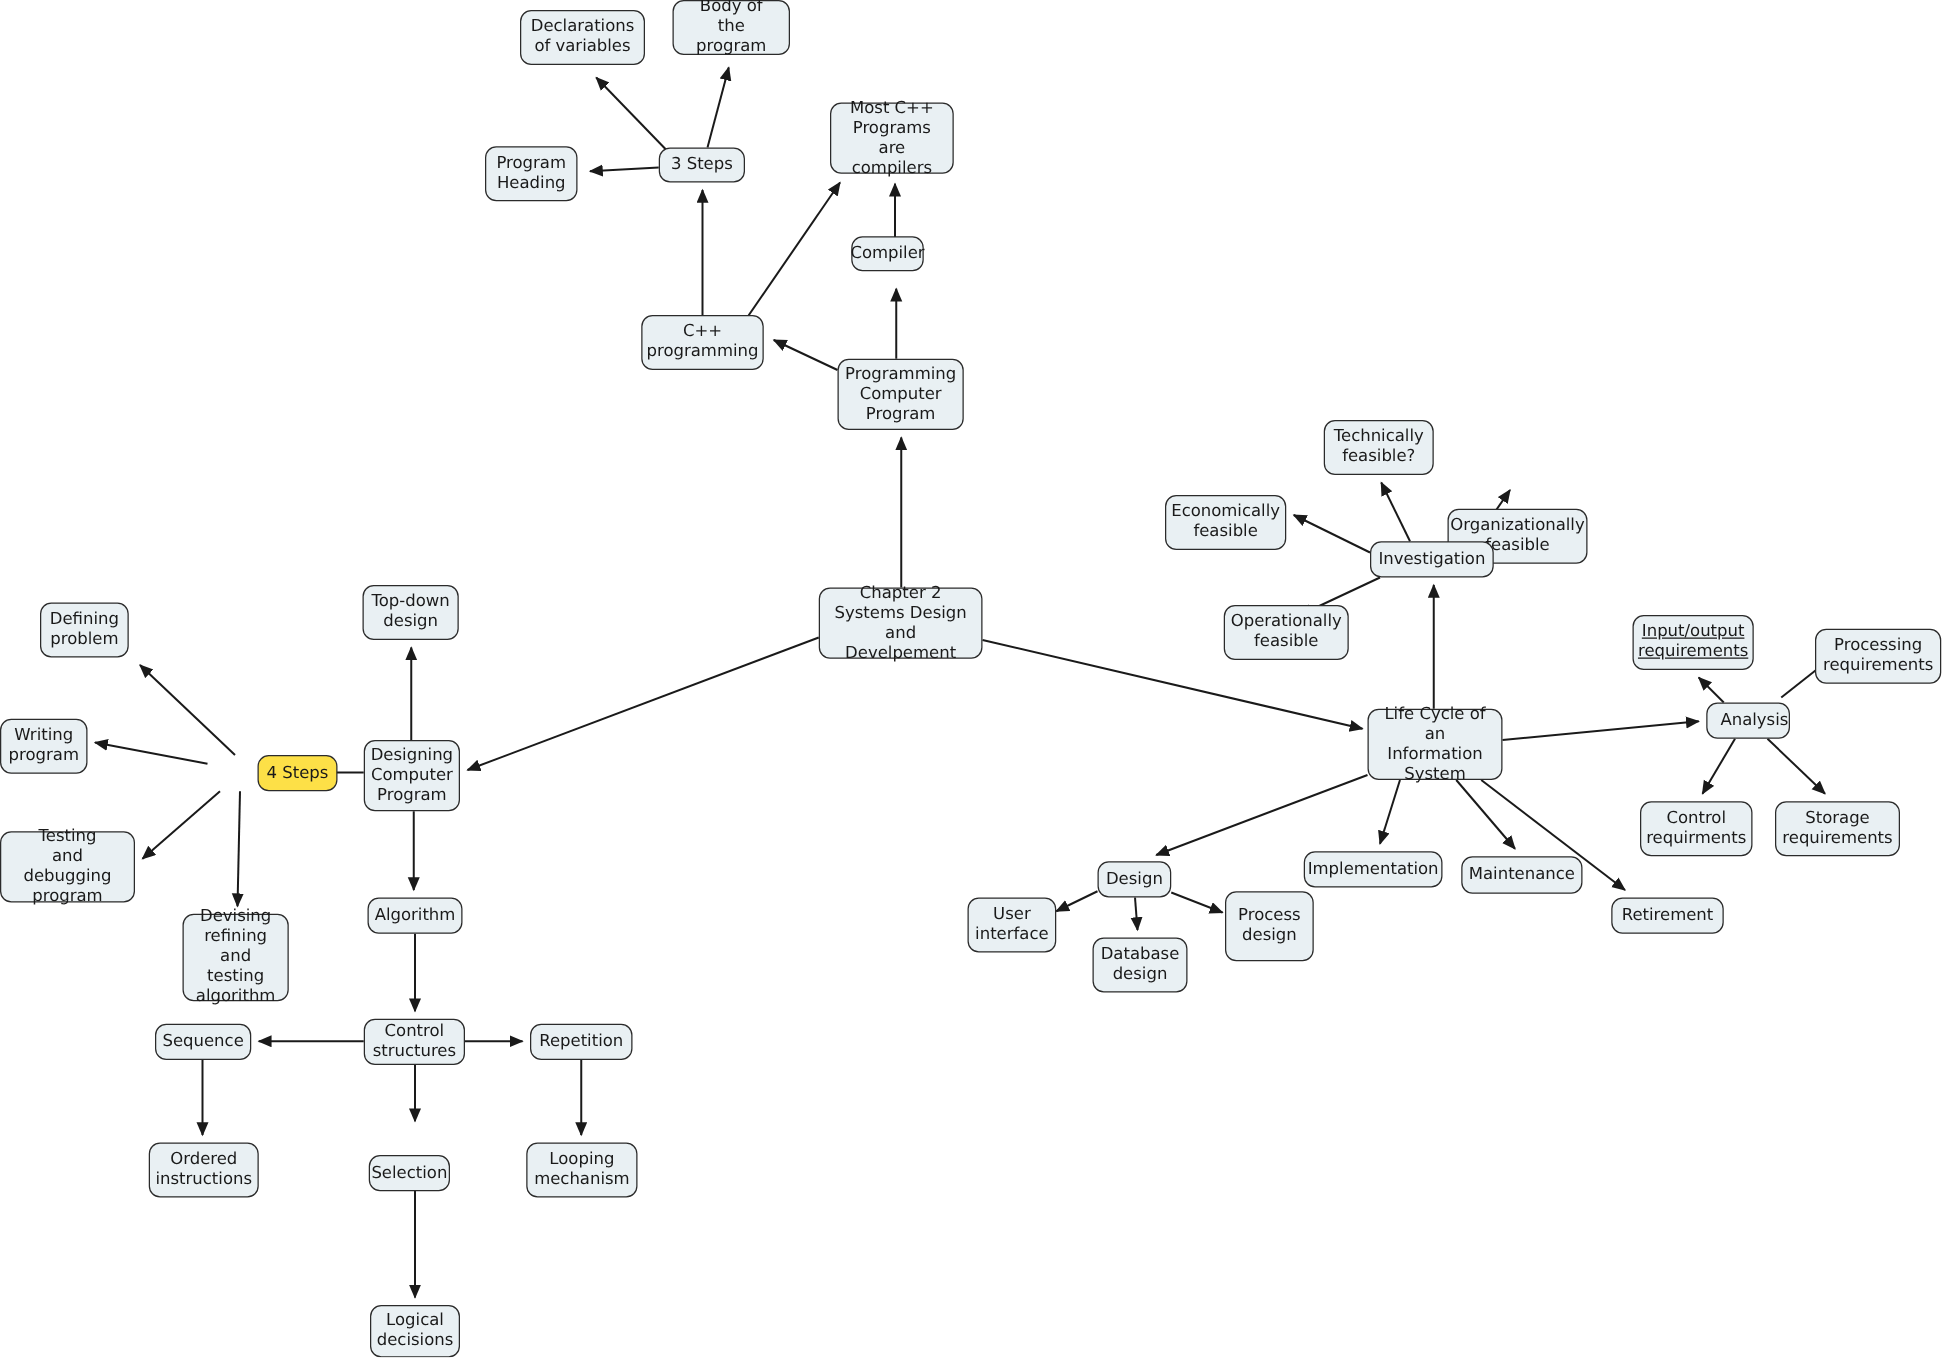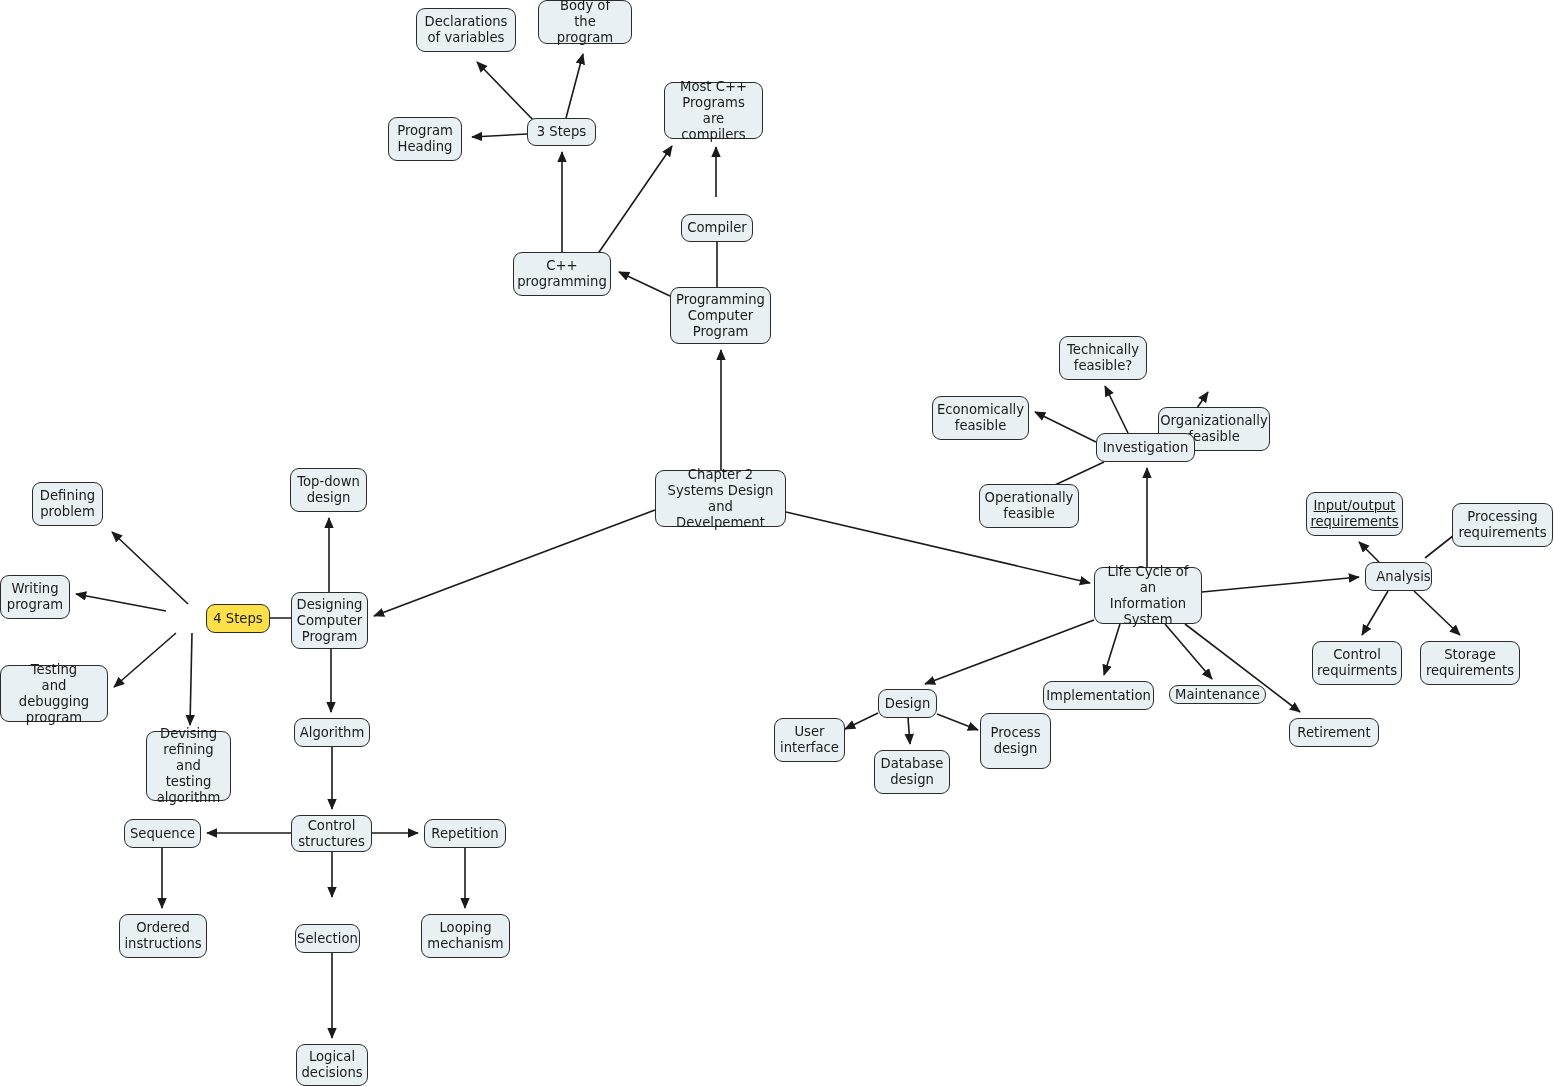--- a/index.html
+++ b/index.html
@@ -101,21 +101,21 @@
       <div class="node" style="left: 416px; top: 8px; width: 100px; height: 44px; background: rgb(233, 240, 243); border-color: rgb(43, 43, 43);">Declarations
 of variables</div>
       <div class="node" style="left: 538px; top: 0px; width: 94px; height: 44px; background: rgb(233, 240, 243); border-color: rgb(43, 43, 43);">Body of
 the program</div>
       <div class="node" style="left: 388px; top: 117px; width: 74px; height: 44px; background: rgb(233, 240, 243); border-color: rgb(43, 43, 43);">Program
 Heading</div>
       <div class="node" style="left: 527px; top: 118px; width: 69px; height: 28px; background: rgb(233, 240, 243); border-color: rgb(43, 43, 43);">3 Steps</div>
       <div class="node" style="left: 664px; top: 82px; width: 99px; height: 57px; background: rgb(233, 240, 243); border-color: rgb(43, 43, 43);">Most C++
 Programs
 are compilers</div>
-      <div class="node" style="left: 681px; top: 214px; width: 72px; height: 28px; background: rgb(233, 240, 243); border-color: rgb(43, 43, 43);">Compiler</div>
+      <div class="node" style="left: 681px; top: 189px; width: 58px; height: 28px; background: rgb(233, 240, 243); border-color: rgb(43, 43, 43);">Compiler</div>
       <div class="node" style="left: 513px; top: 252px; width: 98px; height: 44px; background: rgb(233, 240, 243); border-color: rgb(43, 43, 43);">C++
 programming</div>
       <div class="node" style="left: 670px; top: 287px; width: 101px; height: 57px; background: rgb(233, 240, 243); border-color: rgb(43, 43, 43);">Programming
 Computer
 Program</div>
       <div class="node" style="left: 655px; top: 470px; width: 131px; height: 57px; background: rgb(233, 240, 243); border-color: rgb(43, 43, 43);">Chapter 2
 Systems Design
 and Develpement</div>
       <div class="node" style="left: 1059px; top: 336px; width: 88px; height: 44px; background: rgb(233, 240, 243); border-color: rgb(43, 43, 43);">Technically
 feasible?</div>
@@ -133,21 +133,21 @@
 requirements</div>
       <div class="node" style="left: 1452px; top: 503px; width: 101px; height: 44px; background: rgb(233, 240, 243); border-color: rgb(43, 43, 43);">Processing
 requirements</div>
       <div class="node" style="left: 1365px; top: 562px; width: 67px; height: 29px; background: rgb(233, 240, 243); border-color: rgb(43, 43, 43); padding-left: 16px;">Analysis</div>
       <div class="node" style="left: 1312px; top: 641px; width: 90px; height: 44px; background: rgb(233, 240, 243); border-color: rgb(43, 43, 43);">Control
 requirments</div>
       <div class="node" style="left: 1420px; top: 641px; width: 100px; height: 44px; background: rgb(233, 240, 243); border-color: rgb(43, 43, 43);">Storage
 requirements</div>
       <div class="node" style="left: 1289px; top: 718px; width: 90px; height: 29px; background: rgb(233, 240, 243); border-color: rgb(43, 43, 43);">Retirement</div>
       <div class="node" style="left: 1043px; top: 681px; width: 111px; height: 29px; background: rgb(233, 240, 243); border-color: rgb(43, 43, 43);">Implementation</div>
-      <div class="node" style="left: 1169px; top: 685px; width: 97px; height: 19px; background: rgb(233, 240, 243); border-color: rgb(43, 43, 43);">Maintenance</div>
+      <div class="node" style="left: 1169px; top: 685px; width: 97px; height: 30px; background: rgb(233, 240, 243); border-color: rgb(43, 43, 43);">Maintenance</div>
       <div class="node" style="left: 878px; top: 689px; width: 59px; height: 29px; background: rgb(233, 240, 243); border-color: rgb(43, 43, 43);">Design</div>
       <div class="node" style="left: 774px; top: 718px; width: 71px; height: 44px; background: rgb(233, 240, 243); border-color: rgb(43, 43, 43);">User
 interface</div>
       <div class="node" style="left: 874px; top: 750px; width: 76px; height: 44px; background: rgb(233, 240, 243); border-color: rgb(43, 43, 43);">Database
 design</div>
       <div class="node" style="left: 980px; top: 713px; width: 71px; height: 56px; background: rgb(233, 240, 243); border-color: rgb(43, 43, 43);">Process
 design</div>
       <div class="node" style="left: 290px; top: 468px; width: 77px; height: 44px; background: rgb(233, 240, 243); border-color: rgb(43, 43, 43);">Top-down
 design</div>
       <div class="node" style="left: 32px; top: 482px; width: 71px; height: 44px; background: rgb(233, 240, 243); border-color: rgb(43, 43, 43);">Defining

